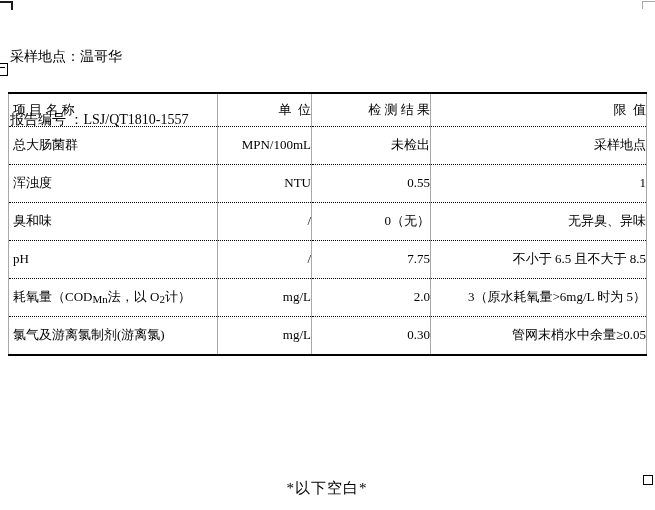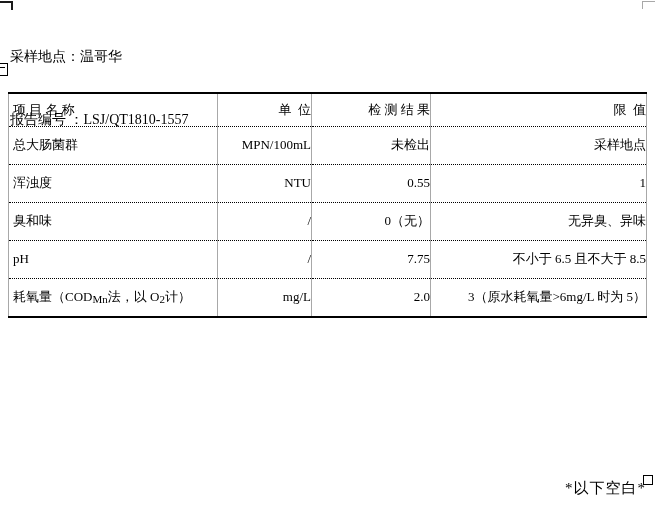--- a/index.html
+++ b/index.html
@@ -52,21 +52,21 @@
   table.results th:last-child, table.results td:last-child{border-right:none;}
   table.results tbody tr:last-child td{border-bottom:none;}
   table.results thead tr{height:33px;}
   table.results tbody tr{height:38px;}
   table.results tbody tr:last-child{height:39px;}
   .c-name{text-align:left !important;padding-left:4px !important;}
   sub{font-size:11px;vertical-align:-2px;line-height:0;}
   
   .blank-note{
     position:absolute;left:8px;top:479px;width:638px;
-    text-align:right;font-size:15px;letter-spacing:1px;
+    text-align:center;font-size:15px;letter-spacing:1px;
   }
 </style>
 </head>
 <body>
 
 <div class="corner-left"></div>
 <div class="corner-right"></div>
 <div class="anchor-mark"></div>
 <div class="end-square"></div>
 
@@ -114,16 +114,22 @@
         <td>/</td>
         <td>7.75</td>
         <td>不小于 6.5 且不大于 8.5</td>
       </tr>
       <tr>
         <td class="c-name"><span>耗氧量（COD</span><sub>Mn</sub><span>法，以 O</span><sub>2</sub><span>计）</span></td>
         <td>mg/L</td>
         <td>2.0</td>
         <td>3（原水耗氧量&gt;6mg/L 时为 5）</td>
       </tr>
+      <tr>
+        <td class="c-name">氯气及游离氯制剂(游离氯)</td>
+        <td>mg/L</td>
+        <td>0.30</td>
+        <td>管网末梢水中余量≥0.05</td>
+      </tr>
     </tbody>
 </table>
 
 <div class="blank-note">*以下空白*</div>
 
 </body></html>

